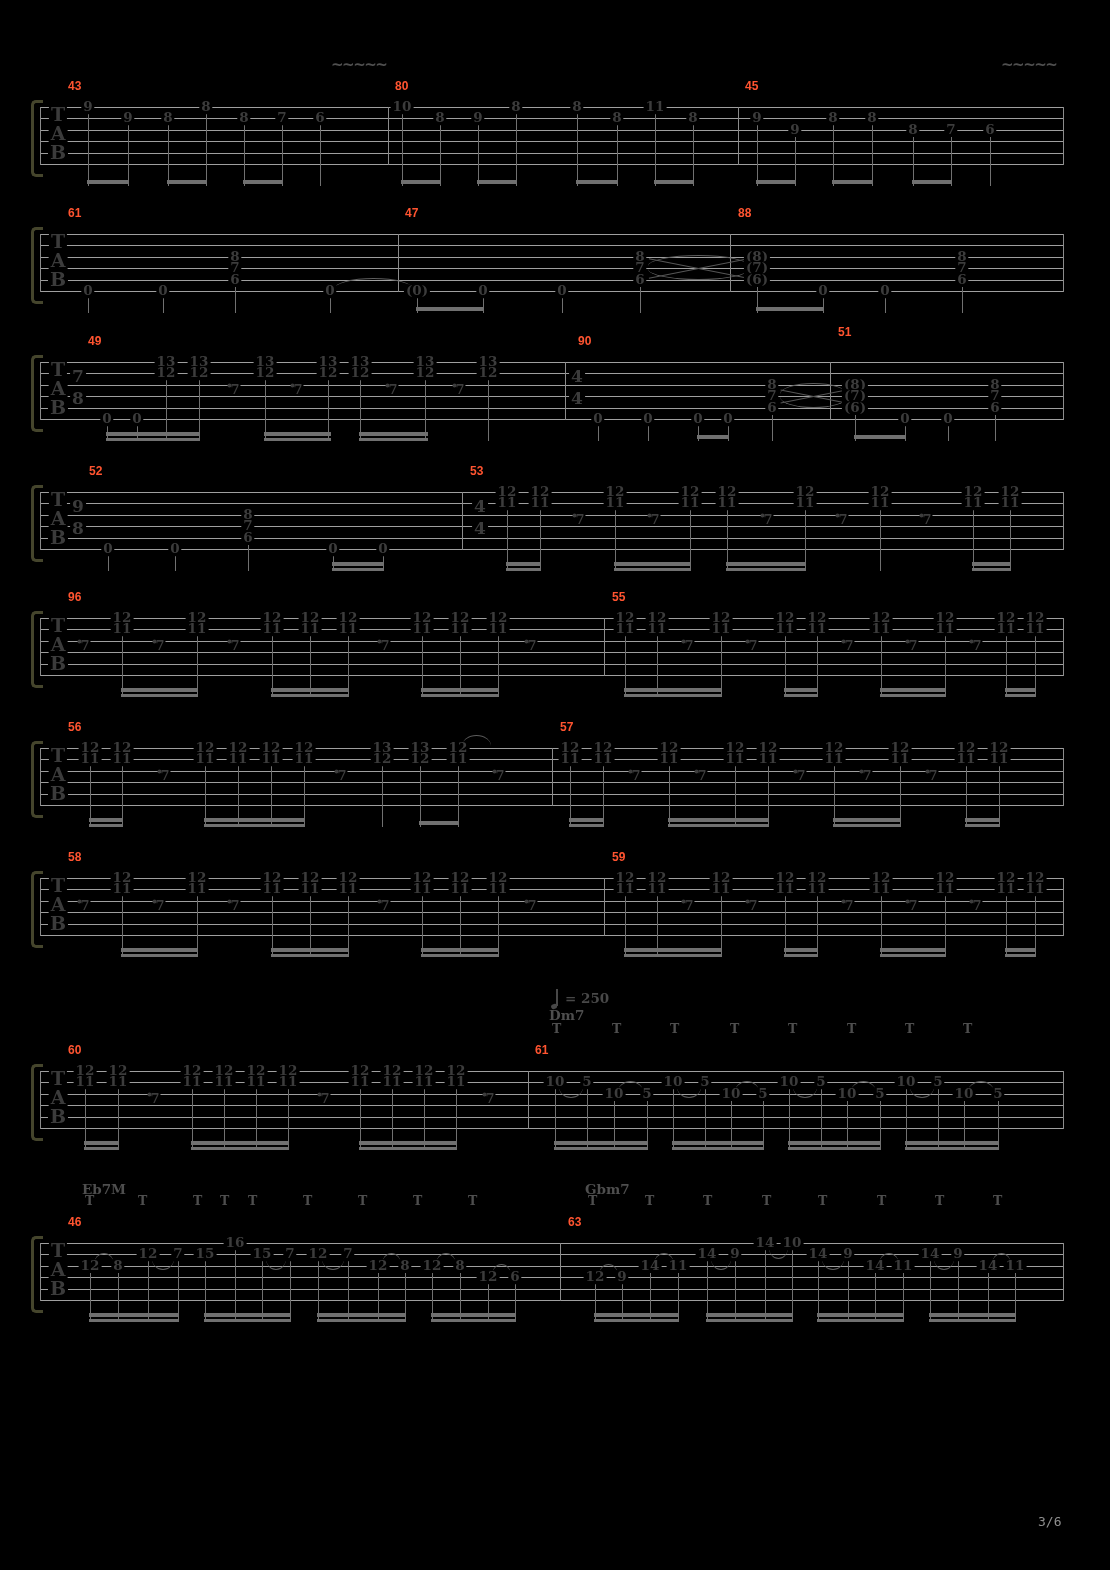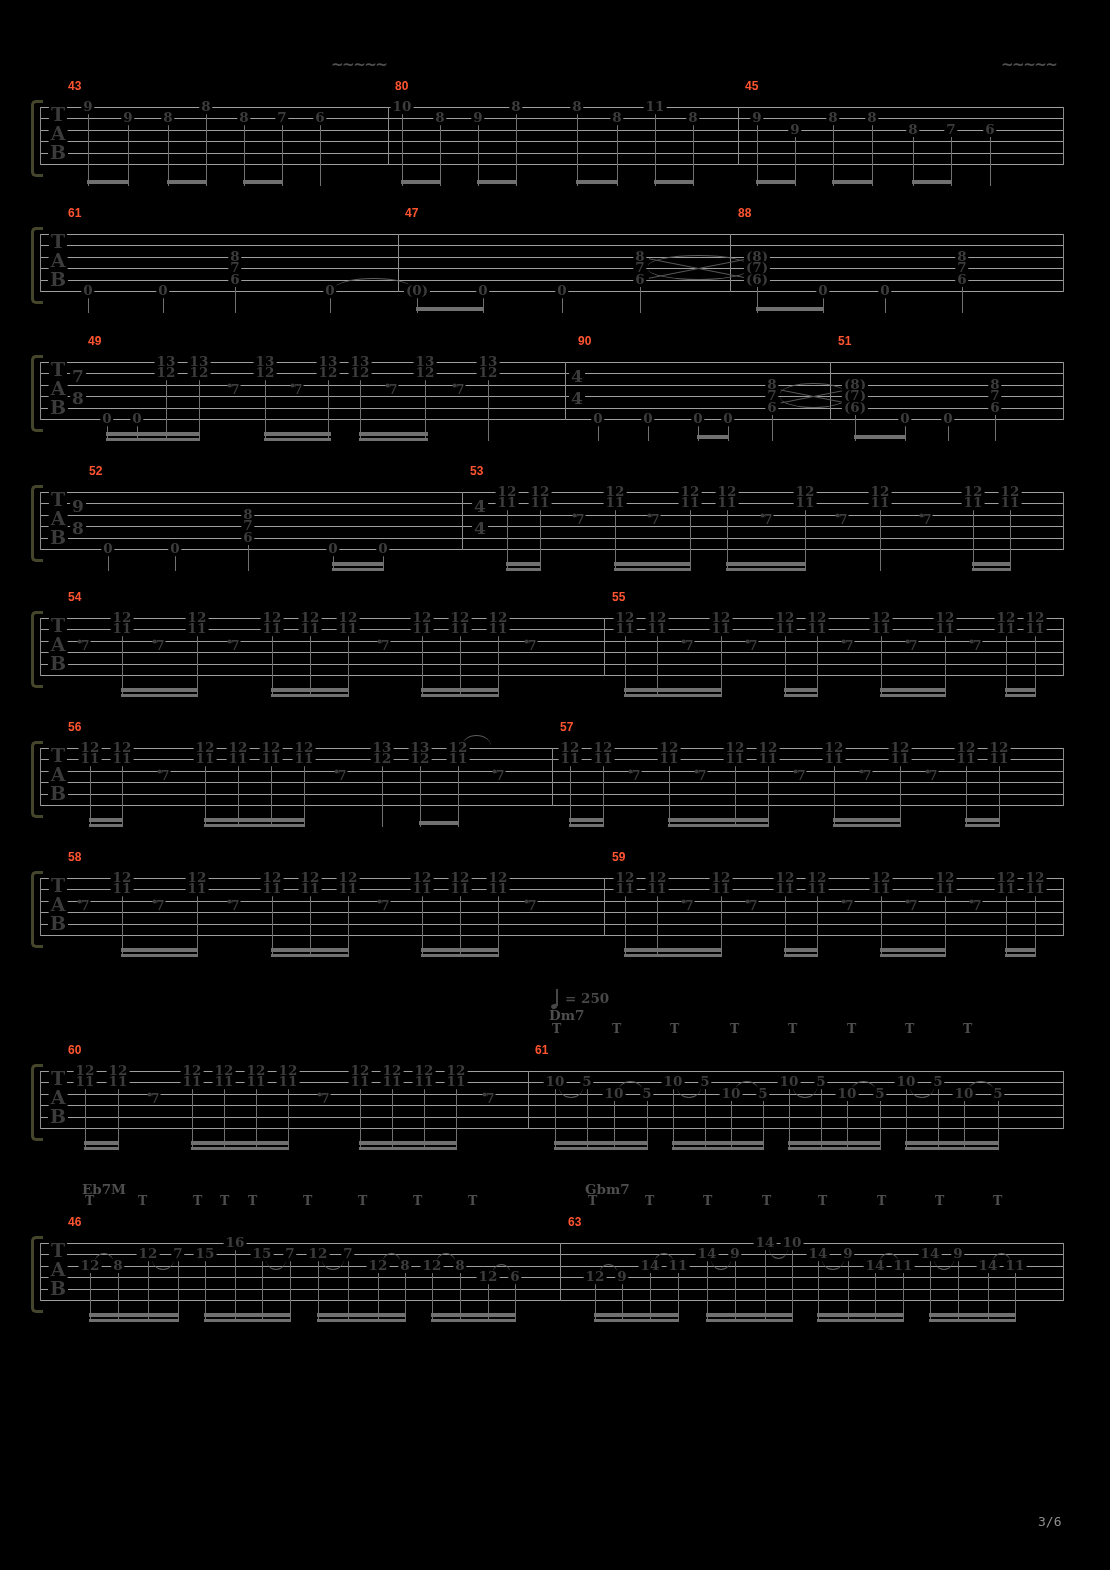--- a/index.html
+++ b/index.html
@@ -190,21 +190,21 @@
       <div class="sline" style="left: 40px; top: 419px; width: 1023px;"></div>
       <div class="clef" style="left: 58px; top: 369px;">T</div>
       <div class="clef" style="left: 58px; top: 388px;">A</div>
       <div class="clef" style="left: 58px; top: 407px;">B</div>
       <div class="bline" style="left: 40px; top: 362px; height: 58px;"></div>
       <div class="bline" style="left: 565px; top: 362px; height: 58px;"></div>
       <div class="bline" style="left: 830px; top: 362px; height: 58px;"></div>
       <div class="bline" style="left: 1063px; top: 362px; height: 58px;"></div>
       <div class="mnum" style="left: 88px; top: 341px;">49</div>
       <div class="mnum" style="left: 578px; top: 341px;">90</div>
-      <div class="mnum" style="left: 838px; top: 341px;">51</div>
+      <div class="mnum" style="left: 838px; top: 332px;">51</div>
       <div class="tsig" style="left: 78px; top: 376px;">7</div>
       <div class="tsig" style="left: 78px; top: 398px;">8</div>
       <div class="tsig" style="left: 577px; top: 376px;">4</div>
       <div class="tsig" style="left: 577px; top: 398px;">4</div>
       <div class="stem" style="left: 107px; top: 426px; height: 15px;"></div>
       <div class="stem" style="left: 137px; top: 426px; height: 15px;"></div>
       <div class="stem" style="left: 166px; top: 380.4px; height: 60.6px;"></div>
       <div class="stem" style="left: 199px; top: 380.4px; height: 60.6px;"></div>
       <div class="stem" style="left: 265px; top: 380.4px; height: 60.6px;"></div>
       <div class="stem" style="left: 328px; top: 380.4px; height: 60.6px;"></div>
@@ -346,21 +346,21 @@
       <div class="sline" style="left: 40px; top: 640.8px; width: 1023px;"></div>
       <div class="sline" style="left: 40px; top: 652.2px; width: 1023px;"></div>
       <div class="sline" style="left: 40px; top: 663.6px; width: 1023px;"></div>
       <div class="sline" style="left: 40px; top: 675px; width: 1023px;"></div>
       <div class="clef" style="left: 58px; top: 625px;">T</div>
       <div class="clef" style="left: 58px; top: 644px;">A</div>
       <div class="clef" style="left: 58px; top: 663px;">B</div>
       <div class="bline" style="left: 40px; top: 618px; height: 58px;"></div>
       <div class="bline" style="left: 604px; top: 618px; height: 58px;"></div>
       <div class="bline" style="left: 1063px; top: 618px; height: 58px;"></div>
-      <div class="mnum" style="left: 68px; top: 597px;">54</div>
+      <div class="mnum" style="left: 68px; top: 597px;">96</div>
       <div class="mnum" style="left: 612px; top: 597px;">55</div>
       <div class="stem" style="left: 122px; top: 636.4px; height: 60.6px;"></div>
       <div class="stem" style="left: 197px; top: 636.4px; height: 60.6px;"></div>
       <div class="stem" style="left: 272px; top: 636.4px; height: 60.6px;"></div>
       <div class="stem" style="left: 310px; top: 636.4px; height: 60.6px;"></div>
       <div class="stem" style="left: 348px; top: 636.4px; height: 60.6px;"></div>
       <div class="stem" style="left: 422px; top: 636.4px; height: 60.6px;"></div>
       <div class="stem" style="left: 460px; top: 636.4px; height: 60.6px;"></div>
       <div class="stem" style="left: 498px; top: 636.4px; height: 60.6px;"></div>
       <div class="stem" style="left: 625px; top: 636.4px; height: 60.6px;"></div>

